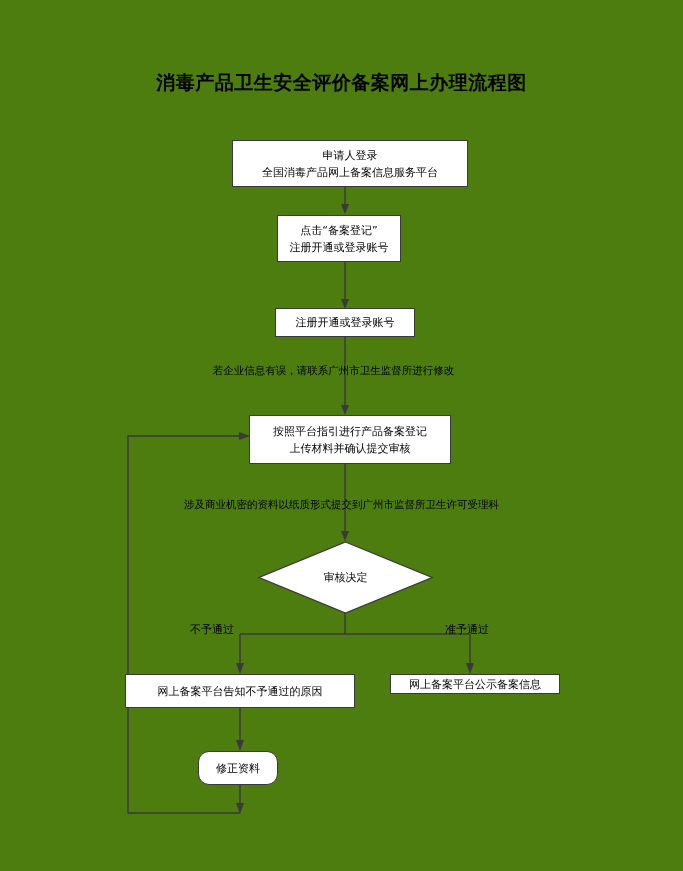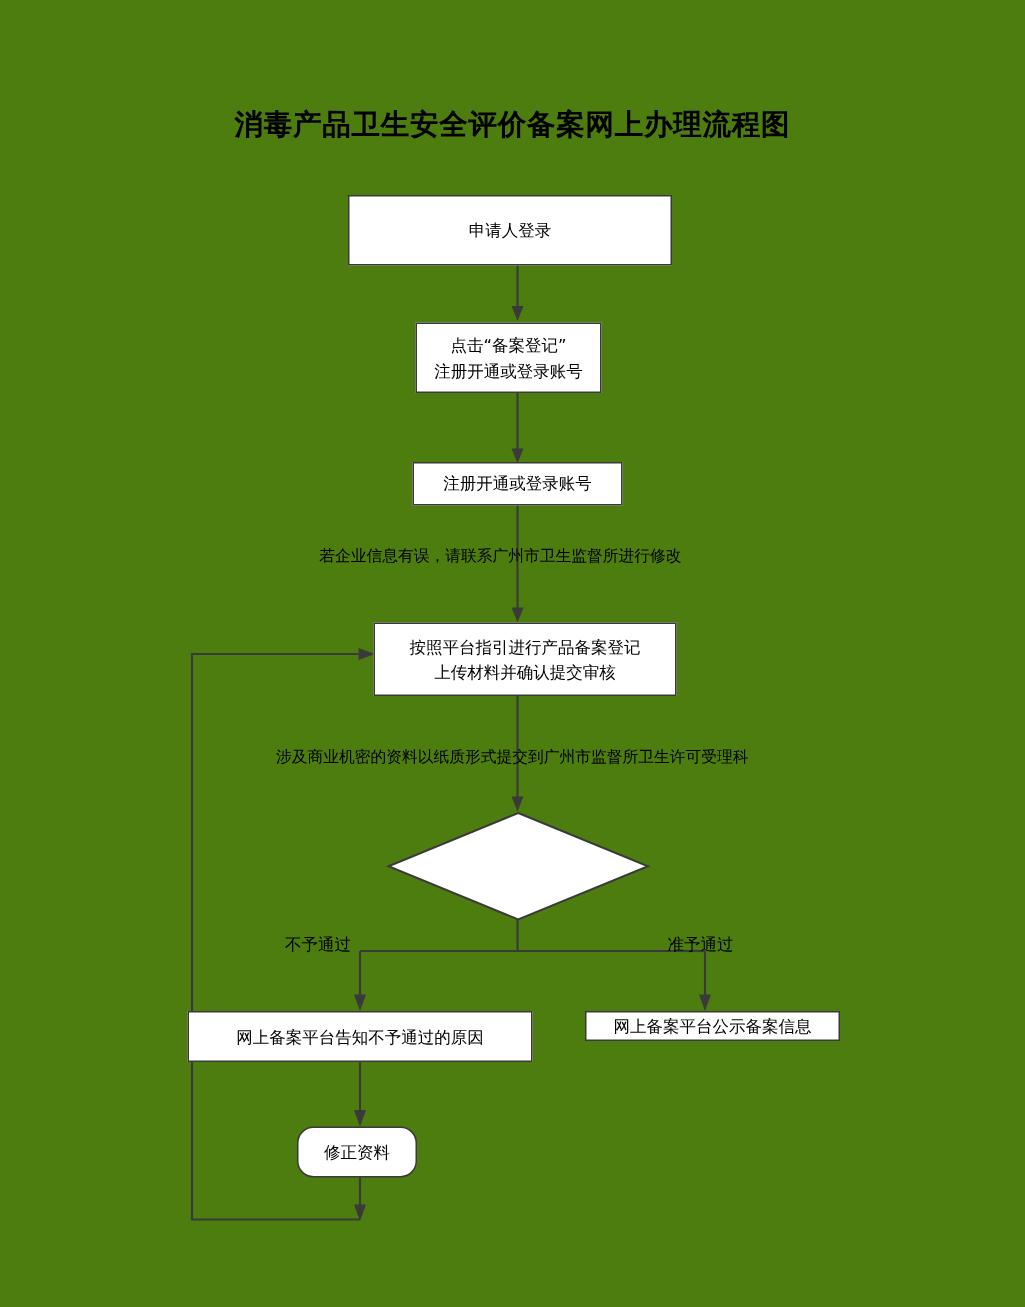--- a/index.html
+++ b/index.html
@@ -133,42 +133,44 @@
     <polygon class="head" points="240,814 236,803 244,803"></polygon>
 
     <polyline points="240,813 128,813 128,436 243,436"></polyline>
     <polygon class="head" points="250,436 239,432 239,440"></polygon>
   </svg>
 
   <svg class="diamond-svg" style="left:258px; top:541px; width:175px; height:73px;" viewBox="0 0 175 73">
     <polygon points="87.5,1 174,36.5 87.5,72 1,36.5"></polygon>
   </svg>
 
-  <div class="node" style="left:232px; top:130px; width:216px; height:47px;">
+  <div class="node" style="left:232px; top:140px; width:236px; height:47px;">
     <span class="ln">申请人登录</span>
+    <span class="ln">全国消毒产品网上备案信息服务平台</span>
   </div>
 
   <div class="node" style="left:277px; top:215px; width:124px; height:47px;">
     <span class="ln">点击“备案登记”</span>
     <span class="ln">注册开通或登录账号</span>
   </div>
 
   <div class="node" style="left:275px; top:308px; width:140px; height:29px;">
     <span class="ln">注册开通或登录账号</span>
   </div>
 
   <div class="note" style="left:0px; top:364px; width:667px;">若企业信息有误，请联系广州市卫生监督所进行修改</div>
 
   <div class="node" style="left:249px; top:415px; width:202px; height:49px;">
     <span class="ln">按照平台指引进行产品备案登记</span>
     <span class="ln">上传材料并确认提交审核</span>
   </div>
 
   <div class="note" style="left:0px; top:498px; width:683px;">涉及商业机密的资料以纸质形式提交到广州市监督所卫生许可受理科</div>
 
+  <div class="diamond-label" style="left:258px; top:570px; width:175px;">审核决定</div>
 
   <div class="branch-label" style="left:190px; top:622px;">不予通过</div>
 
   <div class="branch-label" style="left:445px; top:622px;">准予通过</div>
 
   <div class="node" style="left:125px; top:674px; width:230px; height:34px;">
     <span class="ln">网上备案平台告知不予通过的原因</span>
   </div>
 
   <div class="node" style="left:390px; top:674px; width:170px; height:20px;">

